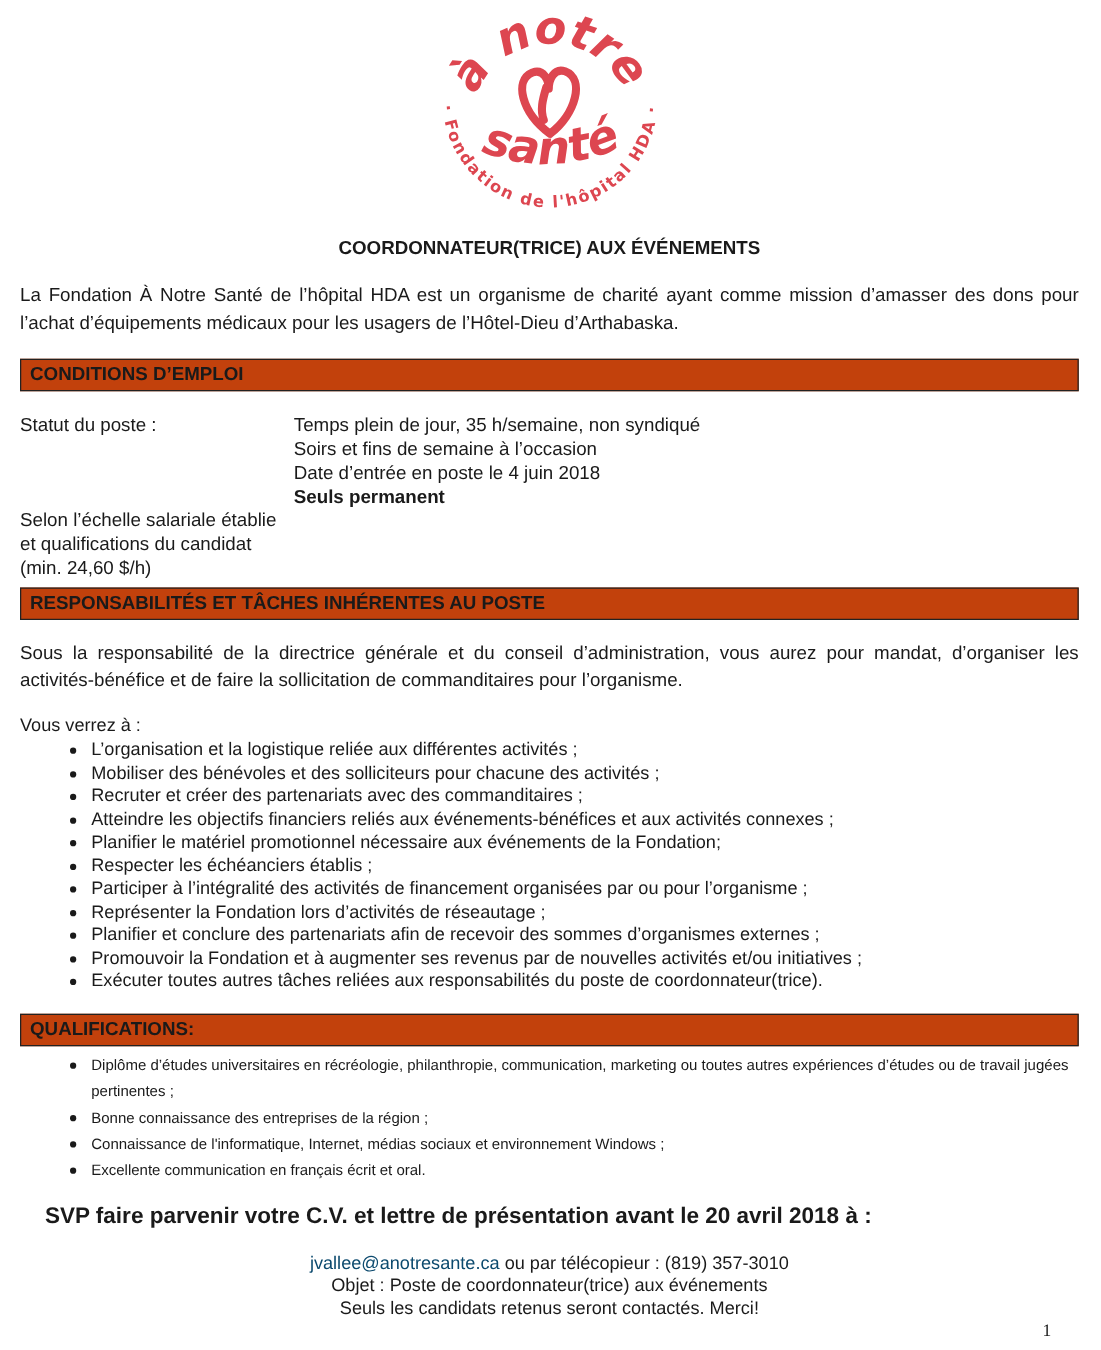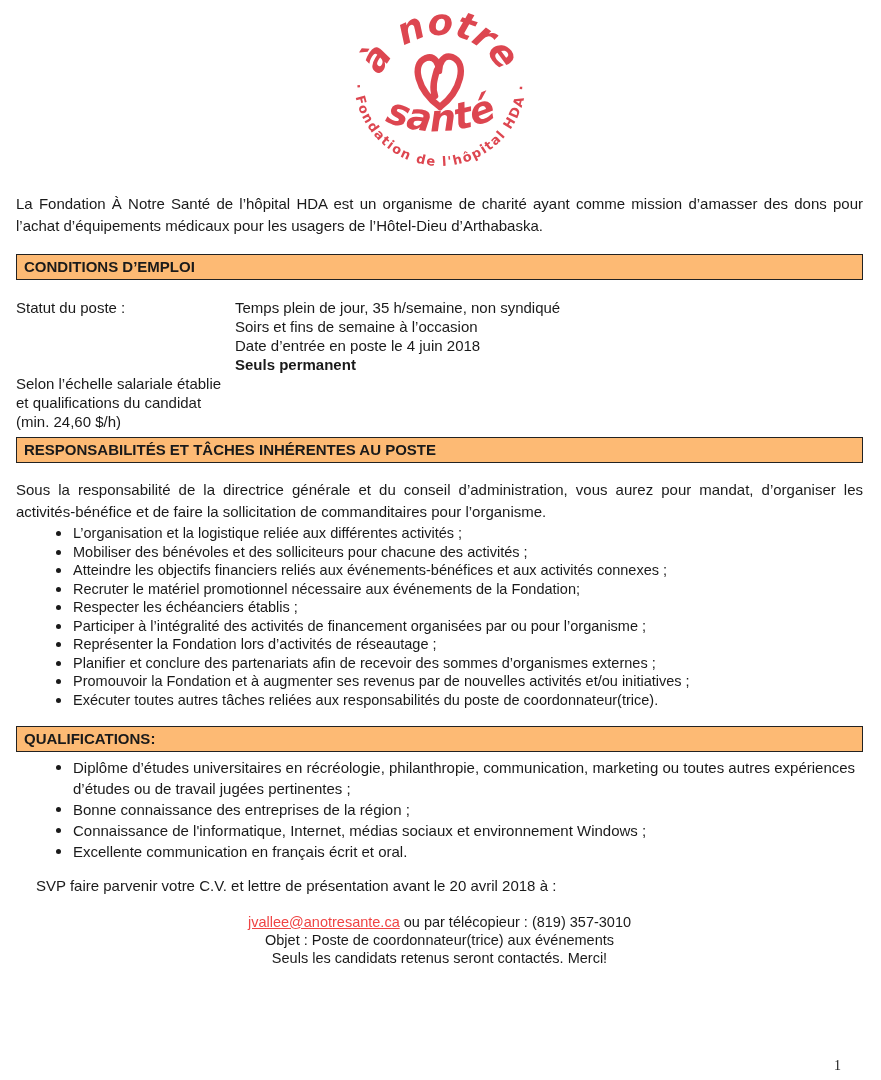--- a/index.html
+++ b/index.html
@@ -46,21 +46,21 @@
     margin-top: 19px;
   }
 
   
   .section-box {
     border: 1px solid #222;
     font-size: 15px;
     font-weight: bold;
     padding: 3px 7px 4px;
     margin-top: 17px;
-    background: #fdba74;
+    background: #c2410c;
   }
   .section-box.resp { margin-top: 6px; }
   .section-box.qual { margin-top: 17px; }
 
   
   .cond-table { margin-top: 18px; font-size: 15px; line-height: 19px; }
   .cond-row { display: grid; grid-template-columns: 219px 1fr; }
   .cond-label { }
   .cond-values div { }
   .bold { font-weight: bold; }
@@ -78,44 +78,43 @@
   ul.bullets li::before {
     content: "";
     position: absolute;
     left: 40px; top: 7px;
     width: 5px; height: 5px;
     border-radius: 50%;
     background: #1a1a1a;
   }
   ul.bullets.qual-list { margin-top: 5px; }
   ul.bullets.qual-list li {
-    font-size: 15px;
+    font-size: 12px;
     line-height: 21px;
     padding-left: 57px;
   }
   ul.bullets.qual-list li::before { top: 8px; }
 
   .list-intro { font-size: 14.5px; margin-top: 16px; line-height: 18px; }
 
   
   .cv-line {
-    font-size: 15px;
-    font-weight: normal;
+    font-size: 18px;
+    font-weight: bold;
     margin-top: 15px;
     padding-left: 20px;
   }
   .footer-contact {
     margin-top: 19px;
     text-align: center;
     font-size: 14.5px;
     line-height: 18px;
   }
   .email-link {
-    color: #ef4444;
-    text-decoration: underline;
+    color: #0c4a6e;
     cursor: pointer;
   }
   .page-number {
     position: absolute;
     right: 40px;
     bottom: 14px;
     font-size: 14px;
     font-family: "Liberation Serif", serif;
   }
 </style>
@@ -137,20 +136,21 @@
       <path d="M 120,99 C 97,82 91,56 106,50 C 115,47 119,56 119,63 C 119,56 123,46 132,49 C 148,55 141,83 120,99 M 117,62 C 114,72 112,80 115,88" fill="none" stroke="#dd4650" stroke-width="6.5" stroke-linecap="round" stroke-linejoin="round"></path>
       <text class="logo-script" font-size="37" fill="#dd4650">
         <textPath href="#arc-mid" startOffset="50%" text-anchor="middle">santé</textPath>
       </text>
       <text class="logo-ring-text" font-size="13" fill="#dd4650">
         <textPath href="#arc-ring" startOffset="50%" text-anchor="middle">· Fondation de l'hôpital HDA ·</textPath>
       </text>
     </svg>
   </div>
 
+  <h1 class="doc-title">COORDONNATEUR(TRICE) AUX ÉVÉNEMENTS</h1>
 
   <p class="para">La Fondation À Notre Santé de l’hôpital HDA est un organisme de charité ayant comme mission d’amasser des dons pour l’achat d’équipements médicaux pour les usagers de l’Hôtel-Dieu d’Arthabaska.</p>
 
   <div class="section-box">CONDITIONS D’EMPLOI</div>
 
   <div class="cond-table">
     <div class="cond-row">
       <div class="cond-label">Statut du poste :</div>
       <div class="cond-values">
         <div>Temps plein de jour, 35 h/semaine, non syndiqué</div>
@@ -161,26 +161,28 @@
     </div>
     <div class="cond-row">
       <div>Selon l’échelle salariale établie et qualifications du candidat (min. 24,60 $/h)</div>
     </div>
   </div>
 
   <div class="section-box resp">RESPONSABILITÉS ET TÂCHES INHÉRENTES AU POSTE</div>
 
   <p class="para" style="margin-top:16px">Sous la responsabilité de la directrice générale et du conseil d’administration, vous aurez pour mandat, d’organiser les activités-bénéfice et de faire la sollicitation de commanditaires pour l’organisme.</p>
 
+  <div class="list-intro">Vous verrez à :</div>
 
   <ul class="bullets resp-list">
     <li>L’organisation et la logistique reliée aux différentes activités ;</li>
     <li>Mobiliser des bénévoles et des solliciteurs pour chacune des activités ;</li>
+    <li>Recruter et créer des partenariats avec des commanditaires ;</li>
     <li>Atteindre les objectifs financiers reliés aux événements-bénéfices et aux activités connexes ;</li>
-    <li>Recruter le matériel promotionnel nécessaire aux événements de la Fondation;</li>
+    <li>Planifier le matériel promotionnel nécessaire aux événements de la Fondation;</li>
     <li>Respecter les échéanciers établis ;</li>
     <li>Participer à l’intégralité des activités de financement organisées par ou pour l’organisme ;</li>
     <li>Représenter la Fondation lors d’activités de réseautage ;</li>
     <li>Planifier et conclure des partenariats afin de recevoir des sommes d’organismes externes ;</li>
     <li>Promouvoir la Fondation et à augmenter ses revenus par de nouvelles activités et/ou initiatives ;</li>
     <li>Exécuter toutes autres tâches reliées aux responsabilités du poste de coordonnateur(trice).</li>
   </ul>
 
   <div class="section-box qual">QUALIFICATIONS:</div>
 

